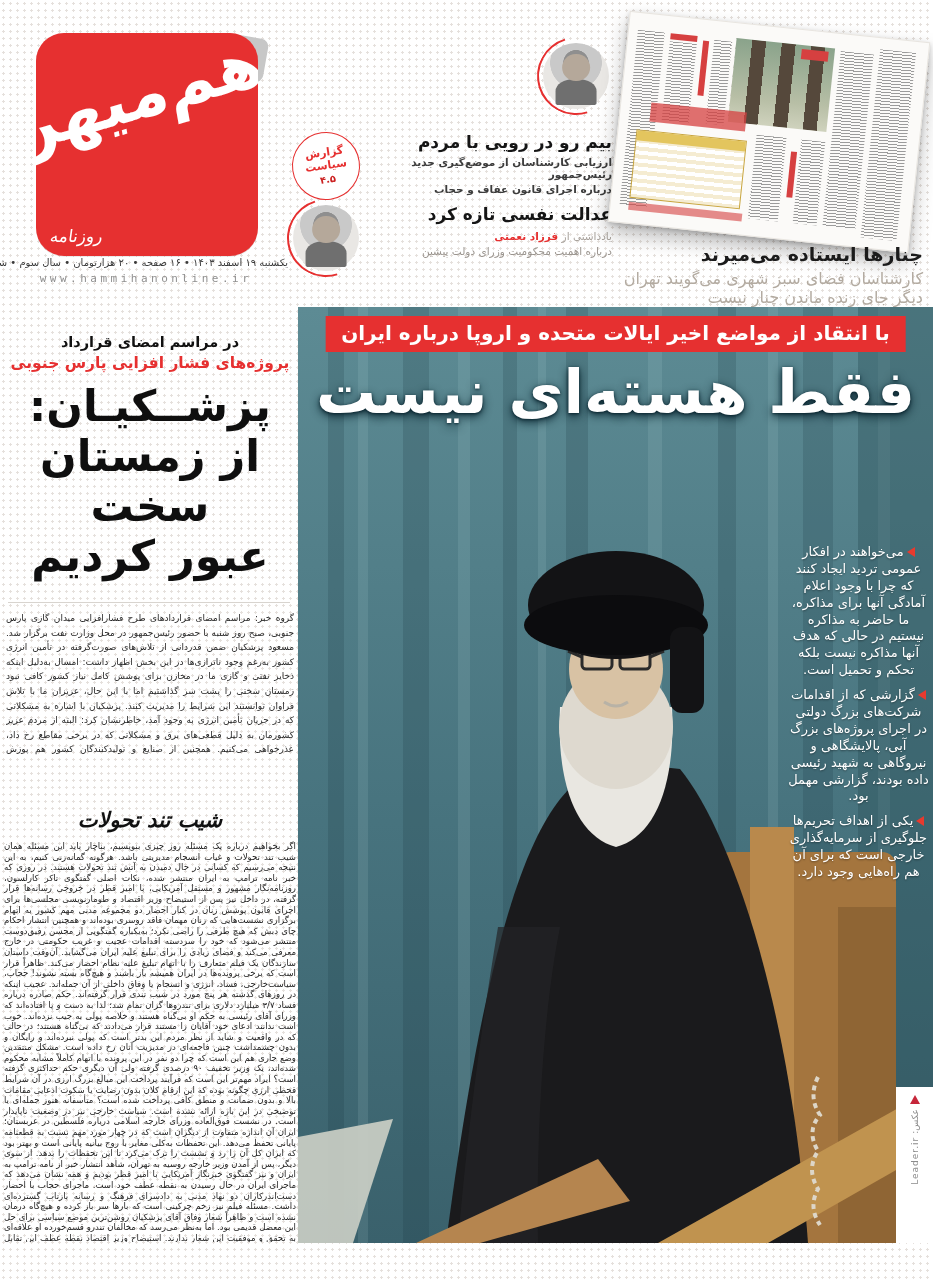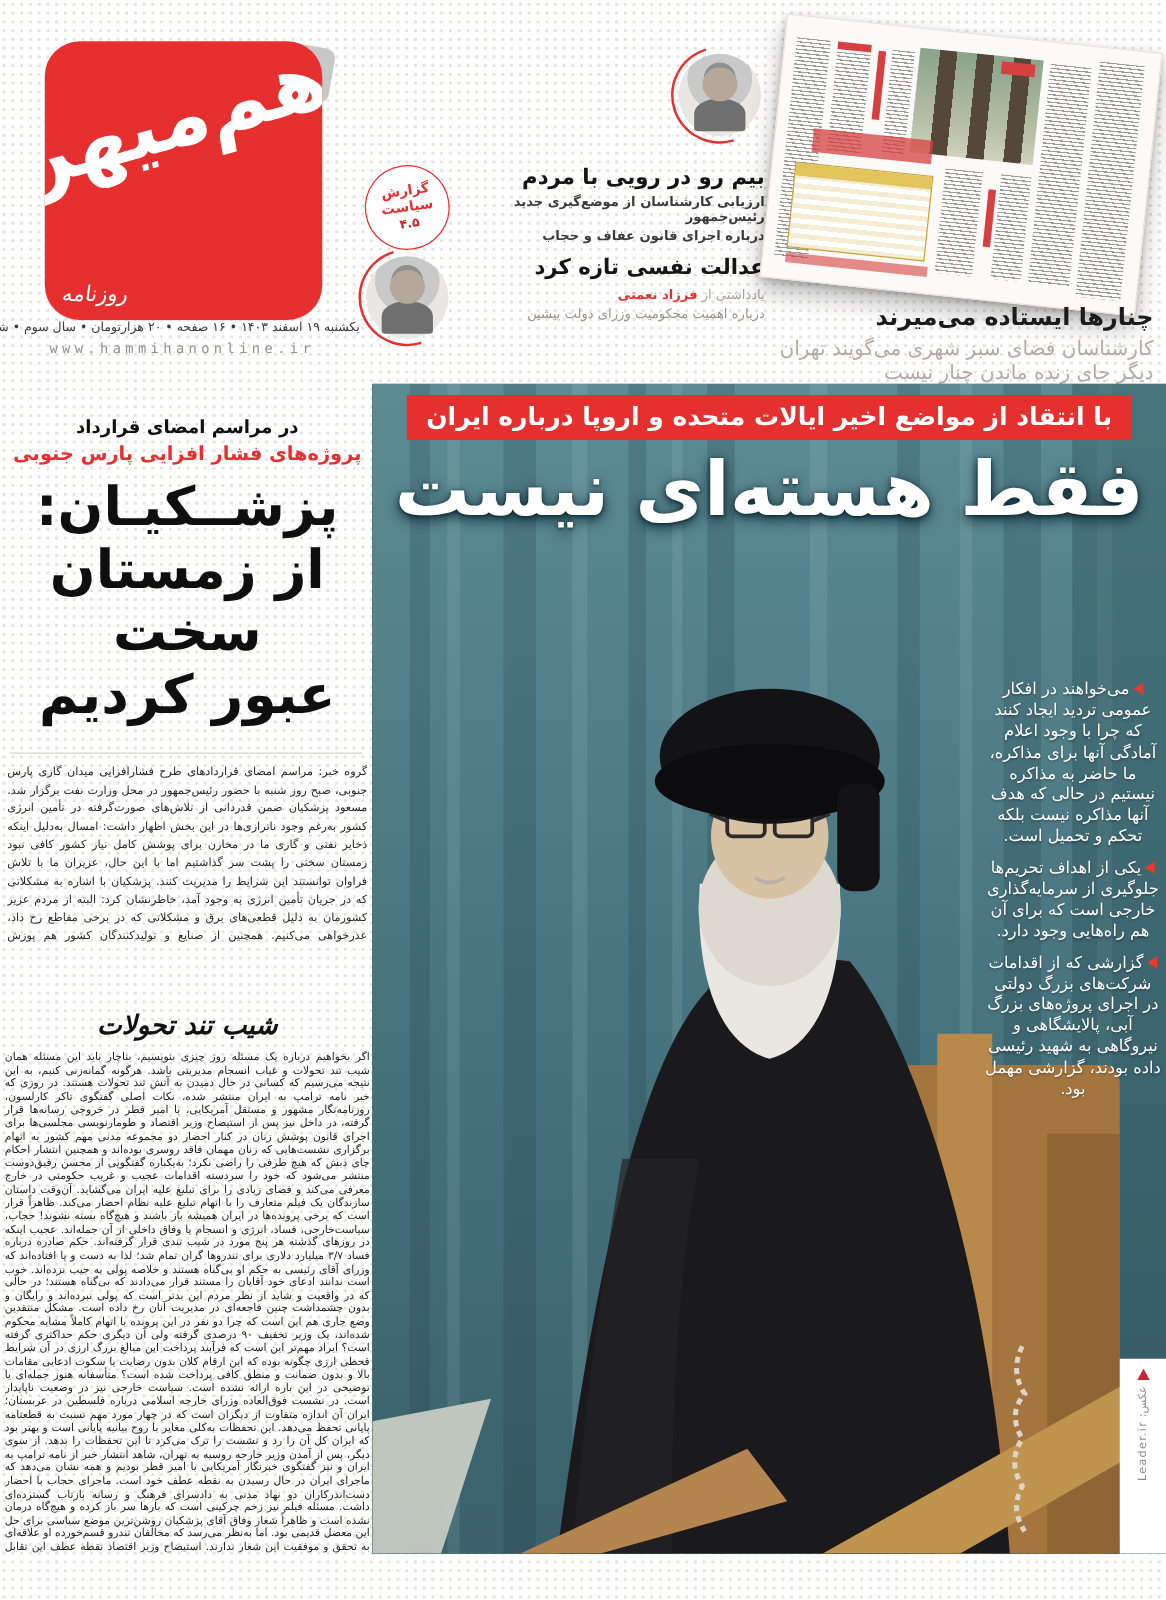--- a/index.html
+++ b/index.html
@@ -240,22 +240,22 @@
       <polygon points="360,936 620,790 635,842 470,936" fill="#c0934f"></polygon>
       <polygon points="118,936 300,852 332,894 182,936" fill="#b5854f"></polygon>
       <path d="M520,770 q-10,20 2,38 q-14,16 -2,36 q-12,18 0,38 q-10,18 2,36" stroke="#ddd6c8" stroke-width="4" fill="none" stroke-dasharray="5 4"></path>
     </svg>
     <div class="redbar">با انتقاد از مواضع اخیر ایالات متحده و اروپا درباره ایران</div>
     <div class="mainhead">
       <div>فقط هسته‌ای نیست</div>
     </div>
     <div class="bullets">
       <div class="bullet"><span class="tri"></span><span>می‌خواهند در افکار عمومی تردید ایجاد کنند که چرا با وجود اعلام آمادگی آنها برای مذاکره، ما حاضر به مذاکره نیستیم در حالی که هدف آنها مذاکره نیست بلکه تحکم و تحمیل است.</span></div>
+      <div class="bullet"><span class="tri"></span><span>گزارشی که از اقدامات شرکت‌های بزرگ دولتی در اجرای پروژه‌های بزرگ آبی، پالایشگاهی و نیروگاهی به شهید رئیسی داده بودند، گزارشی مهمل بود.</span></div>
       <div class="bullet"><span class="tri"></span><span>یکی از اهداف تحریم‌ها جلوگیری از سرمایه‌گذاری خارجی است که برای آن هم راه‌هایی وجود دارد.</span></div>
-      <div class="bullet"><span class="tri"></span><span>گزارشی که از اقدامات شرکت‌های بزرگ دولتی در اجرای پروژه‌های بزرگ آبی، پالایشگاهی و نیروگاهی به شهید رئیسی داده بودند، گزارشی مهمل بود.</span></div>
     </div>
     <div class="credit">
       <div class="credit-tri"></div>
       <div class="credit-text">عکس: Leader.ir</div>
     </div>
   </div>
 
 </div>
 
 </body></html>

